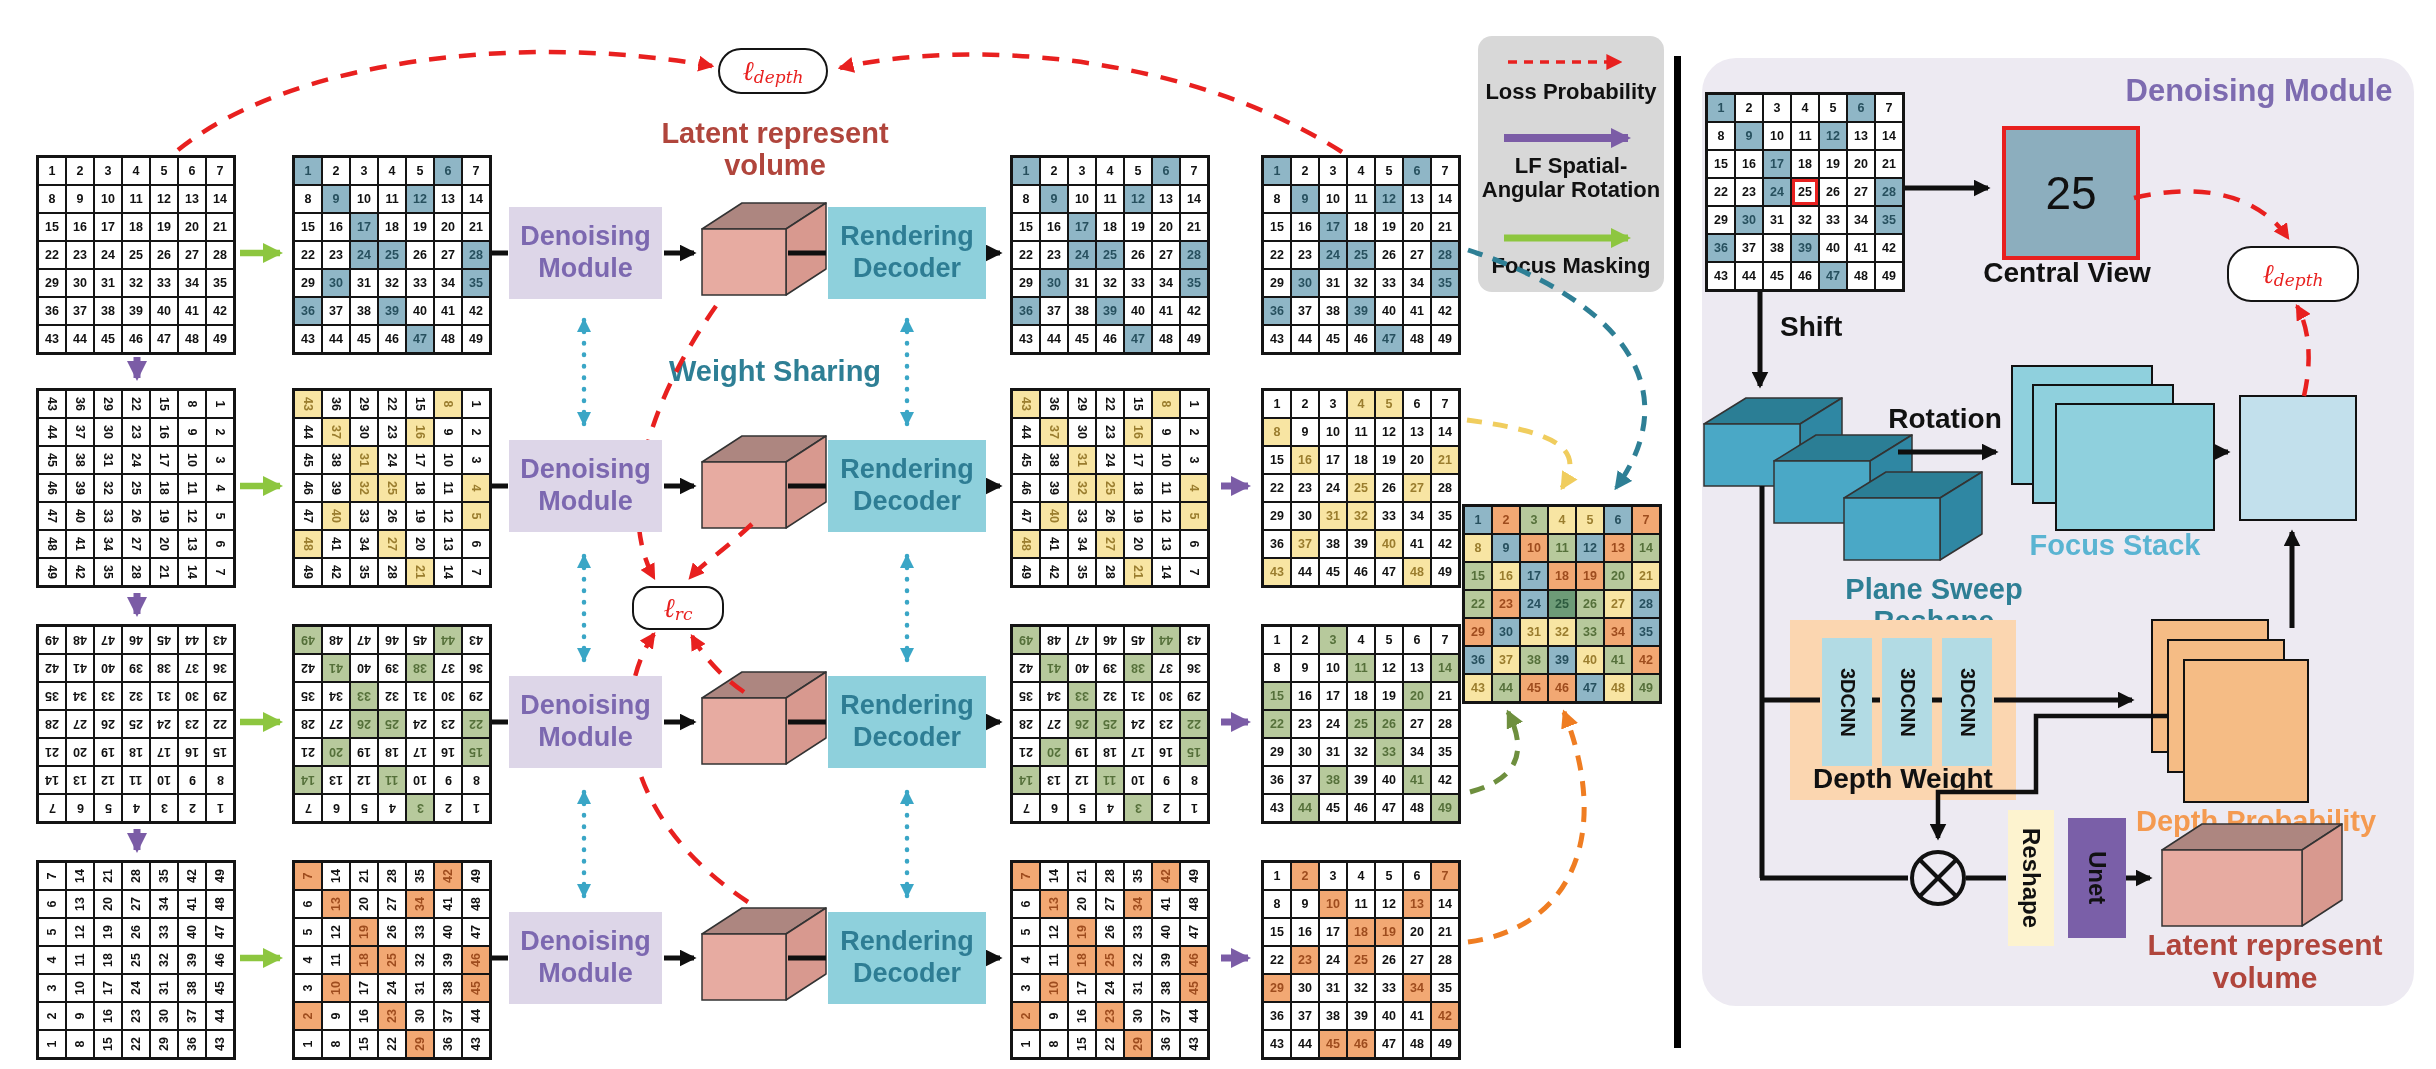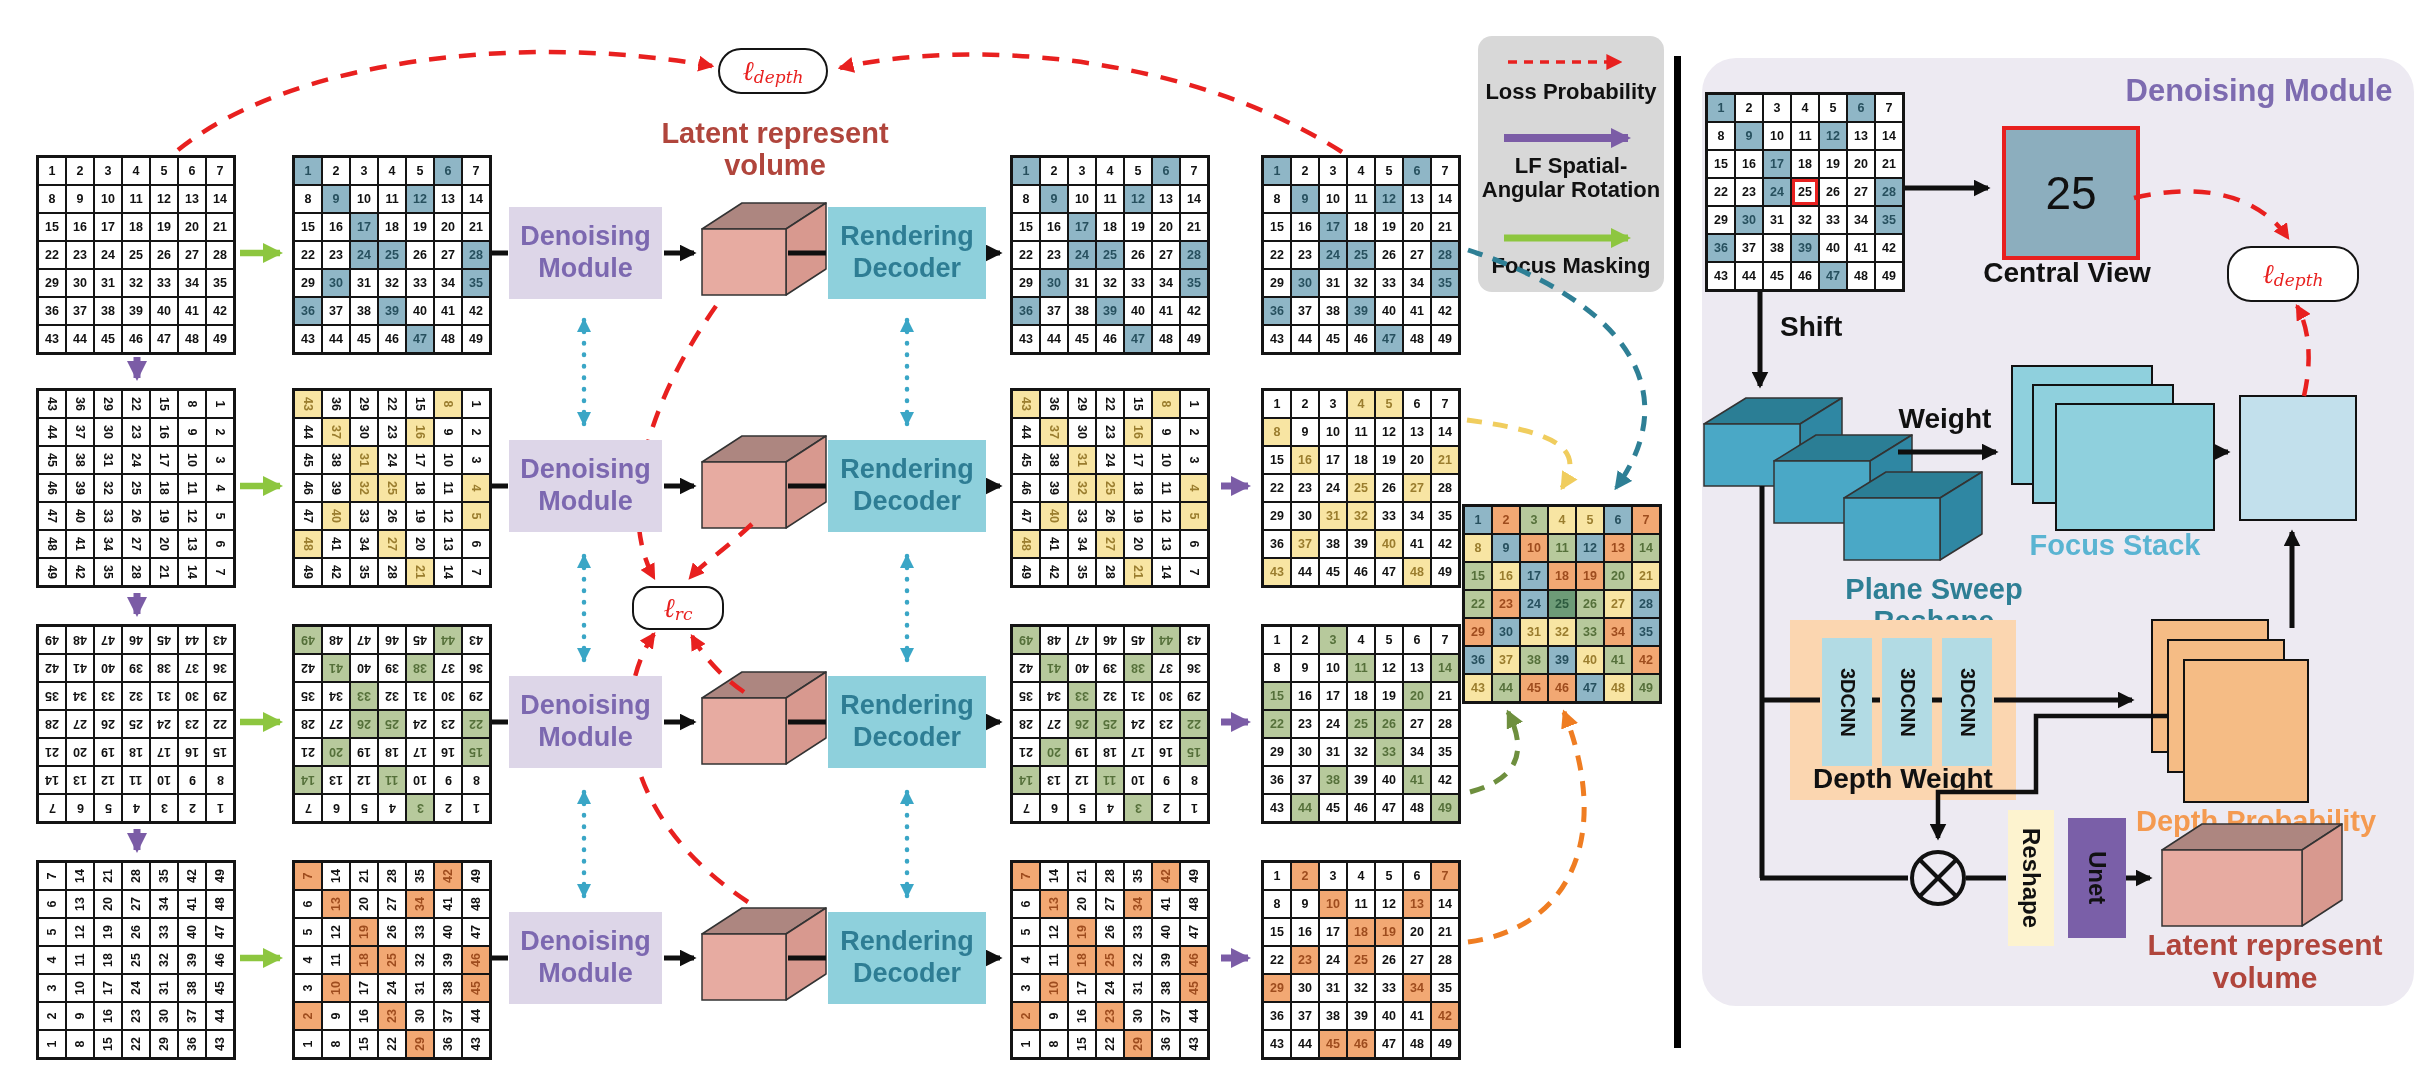--- a/index.html
+++ b/index.html
@@ -27,20 +27,21 @@
   .vbox span{writing-mode:vertical-rl;text-orientation:sideways;}
   .legendbox{position:absolute;background:#d8d8d8;border-radius:14px;}
 </style>
 </head>
 <body>
 
 <div id="stage">
 
   <div class="lbl" style="left:640px;top:118px;width:270px;color:#b0453c;font-size:29px;">Latent represent
 volume</div>
+  <div class="lbl" style="left:610px;top:356px;width:330px;color:#2e7f95;font-size:29px;">Weight Sharing</div>
 
   <div class="pill" style="left:718px;top:48px;width:106px;height:42px;">
     <span class="lsym">ℓ</span>
       <sub>depth</sub>
   </div>
   <div class="pill" style="left:632px;top:586px;width:88px;height:40px;border-radius:18px;">
     <span class="lsym">ℓ</span>
       <sub>rc</sub>
   </div>
 
@@ -60,21 +61,21 @@
     <span style="font-size:46px;color:#111;">25</span>
   </div>
   <div class="lbl" style="left:1982px;top:258px;width:170px;color:#111;font-size:28px;">Central View</div>
 
   <div class="pill" style="left:2227px;top:246px;width:128px;height:52px;">
     <span class="lsym">ℓ</span>
       <sub>depth</sub>
   </div>
 
   <div class="lbl" style="left:1780px;top:312px;width:110px;text-align:left;color:#111;font-size:28px;font-weight:600;">Shift</div>
-  <div class="lbl" style="left:1880px;top:404px;width:130px;color:#111;font-size:28px;font-weight:600;">Weight</div>
+  <div class="lbl" style="left:1880px;top:404px;width:130px;color:#111;font-size:28px;font-weight:600;">Rotation</div>
   <div class="lbl" style="left:1788px;top:574px;width:292px;color:#2e7f95;font-size:29px;">Plane Sweep Reshape</div>
   <div class="lbl" style="left:2020px;top:530px;width:190px;color:#5ab4d2;font-size:29px;">Focus Stack</div>
 
   <div class="abs" style="left:1790px;top:620px;width:226px;height:180px;background:#fbd6b0;"></div>
   <div class="vbox cnn" style="left:1822px;top:638px;width:50px;height:128px;background:#b2dbe4;font-size:20px;">
     <span>3DCNN</span>
     </div>
   <div class="vbox cnn" style="left:1882px;top:638px;width:50px;height:128px;background:#b2dbe4;font-size:20px;">
     <span>3DCNN</span>
     </div>

